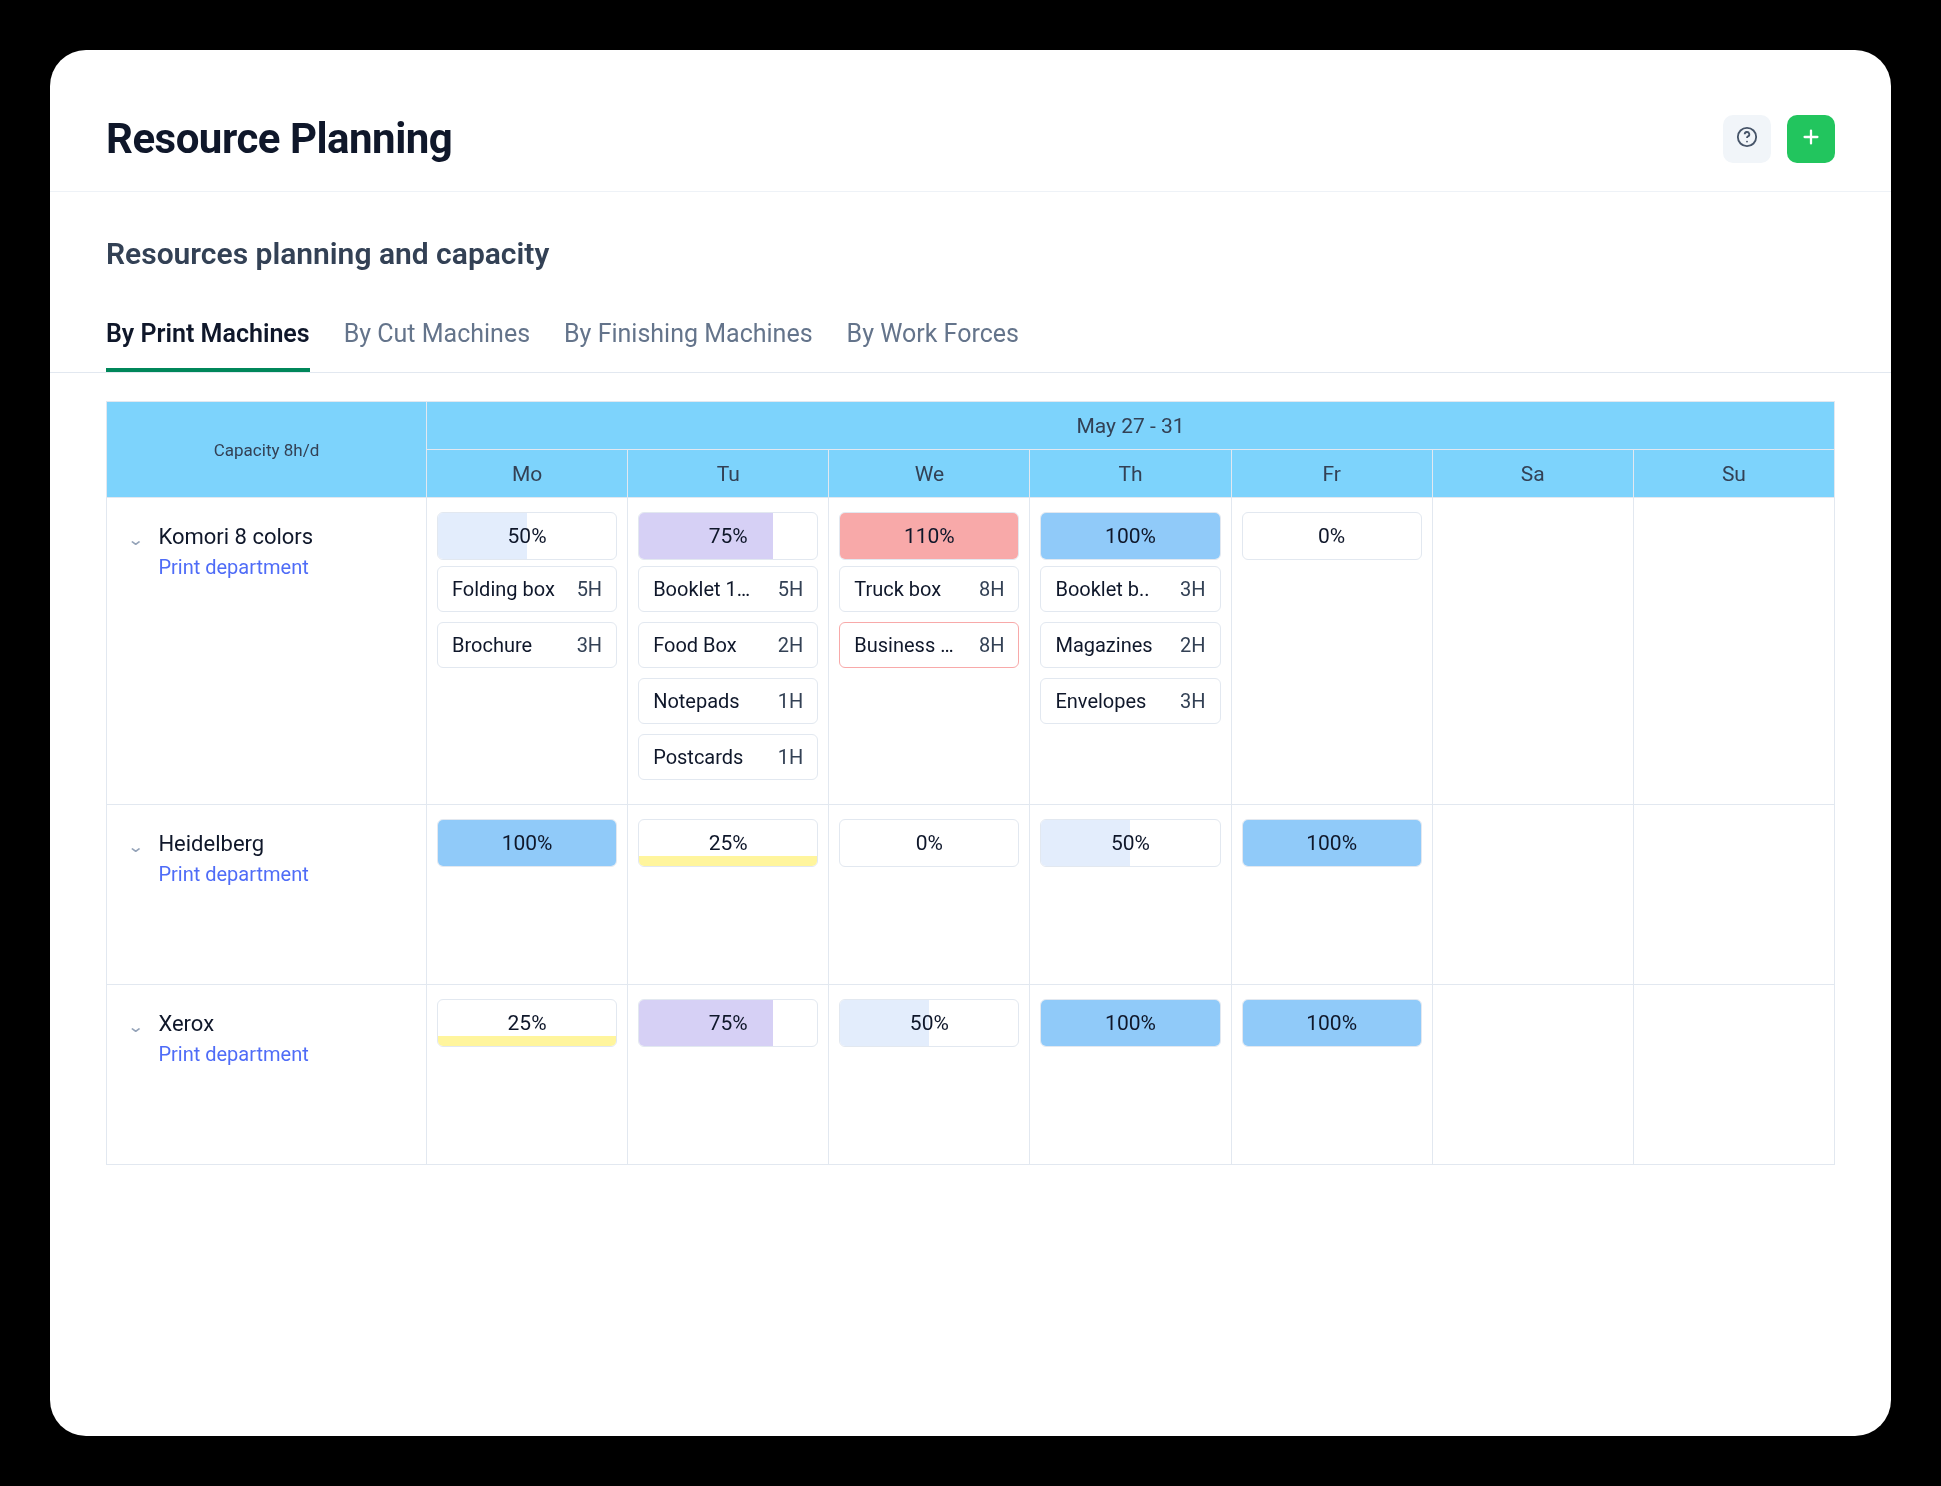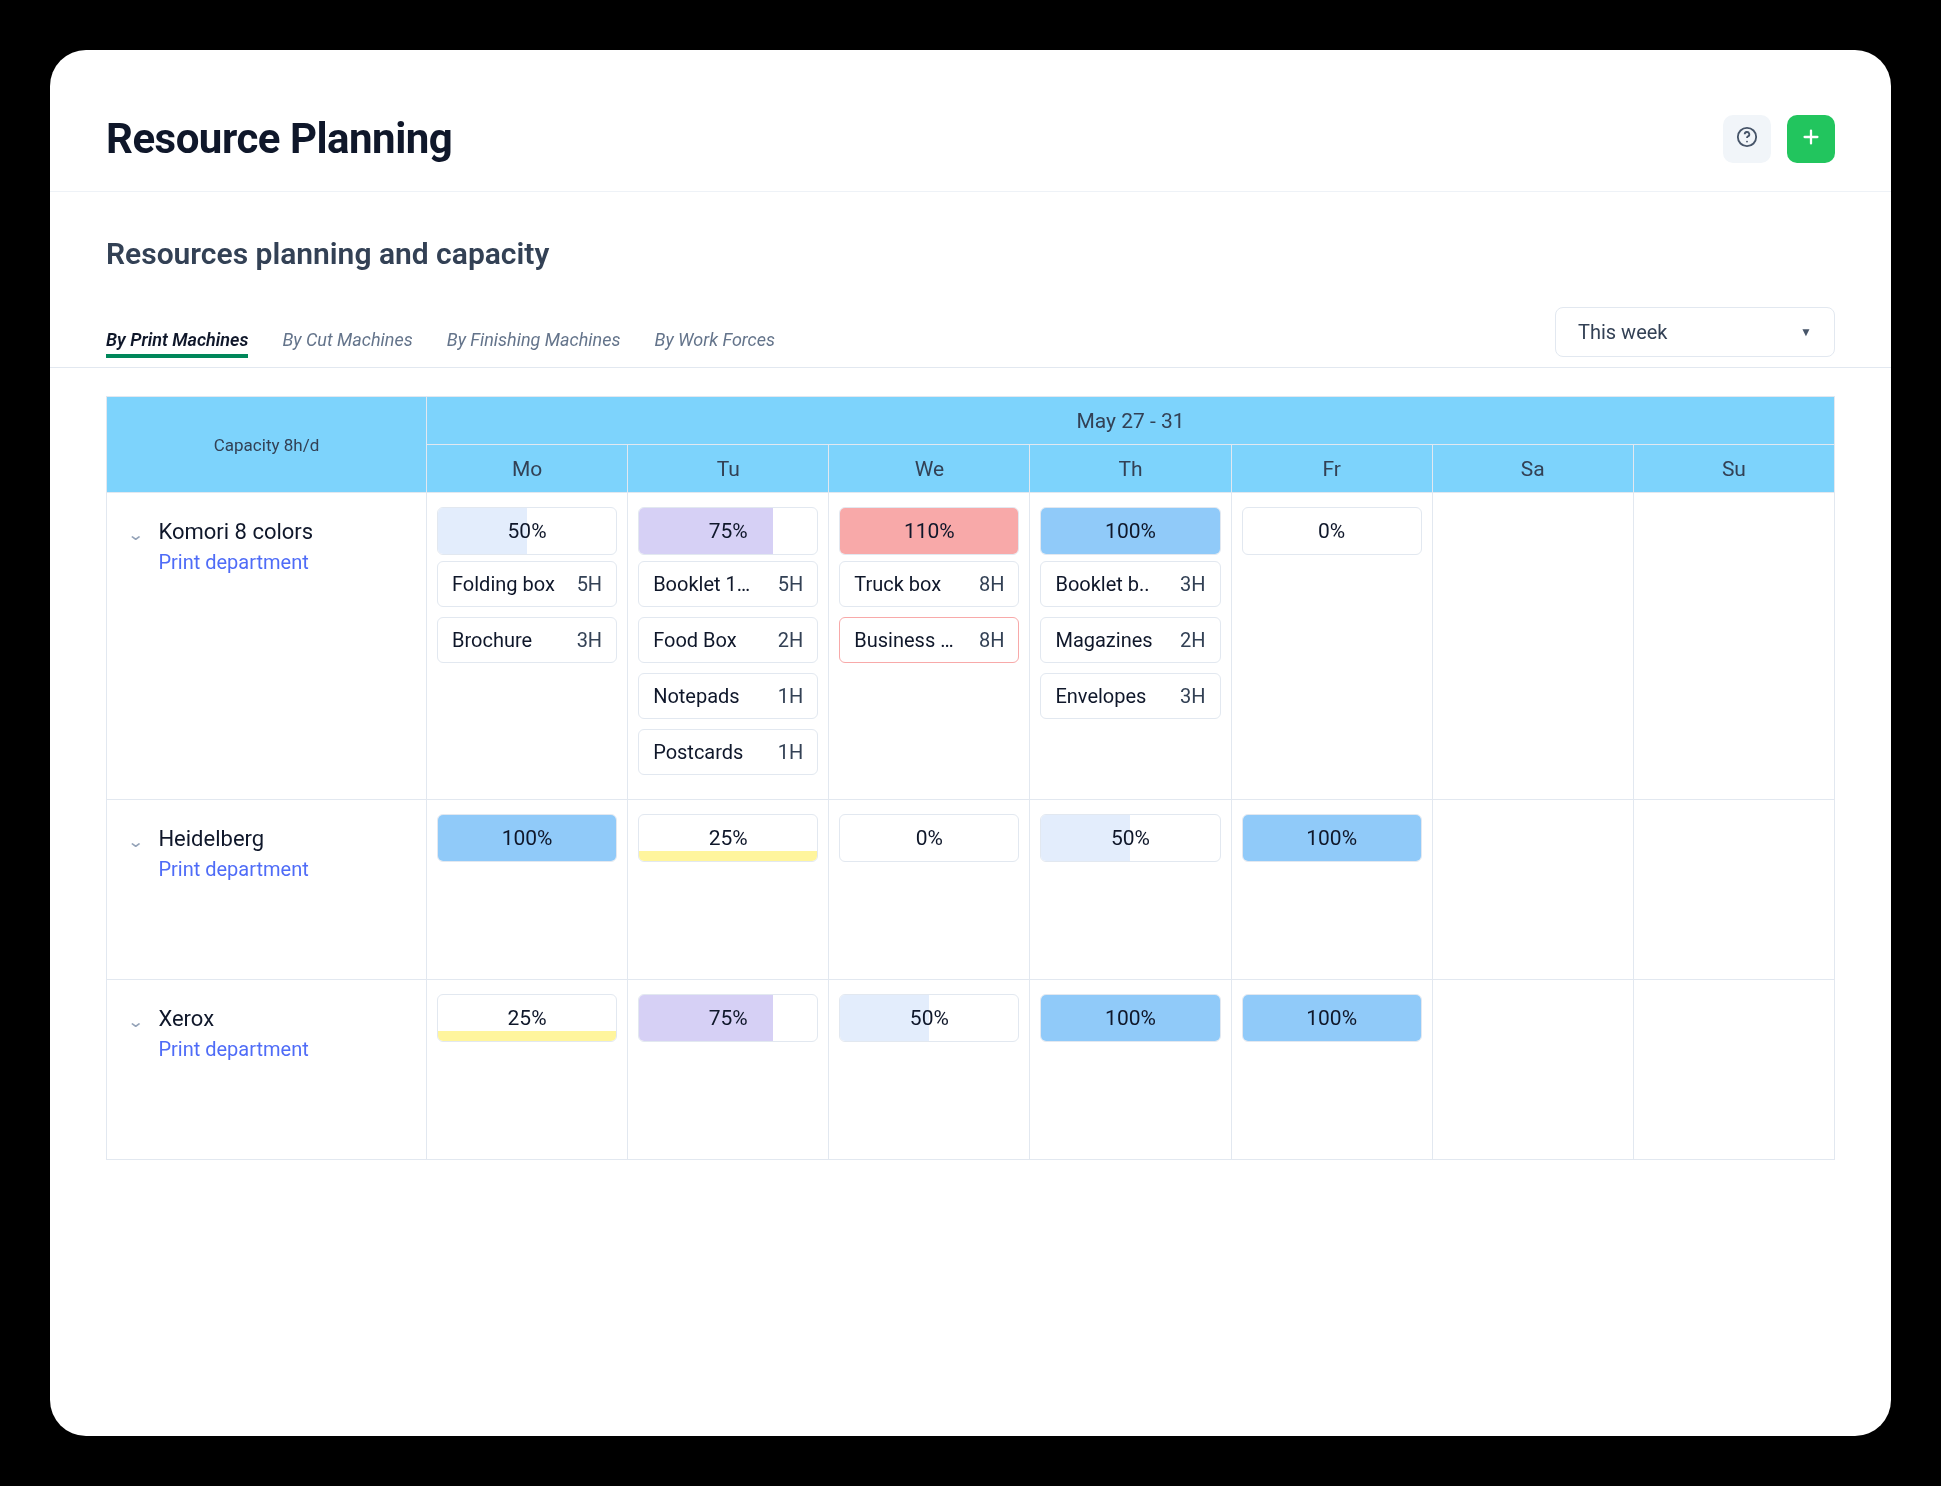--- a/index.html
+++ b/index.html
@@ -66,24 +66,24 @@
     border-top:1px solid var(--border-light);
   }
   .sub h2{margin:0;font-size:30px;font-weight:600;color:var(--text-med);}
   
   .tabs-row{
     display:flex;align-items:center;justify-content:space-between;
     padding:0 56px;border-bottom:1px solid var(--border);
   }
   .tabs{display:flex;gap:34px;}
   .tab{
-    padding:22px 0 4px 0;
-    font-size:18px;color:var(--text-muted);
+    padding:22px 0 20px 0;
+    font-size:25px;color:var(--text-muted);
     border-bottom:4px solid transparent;
-    cursor:pointer;white-space:nowrap;font-style:italic;
+    cursor:pointer;white-space:nowrap;
   }
   .tab.active{color:var(--text-dark);font-weight:600;border-bottom-color:var(--tab-active);}
   .select{
     display:flex;align-items:center;gap:24px;
     border:1px solid var(--border);border-radius:8px;
     padding:12px 22px;margin:10px 0;
     font-size:20px;color:var(--text-med);
     cursor:pointer;min-width:280px;justify-content:space-between;
   }
   .select .caret{font-size:12px;color:#475569;}
@@ -160,24 +160,20 @@
     <h2>Resources planning and capacity</h2>
   </div>
 
   <div class="tabs-row">
     <div class="tabs" id="tabs">
         <div class="tab active">By Print Machines</div>
         <div class="tab">By Cut Machines</div>
         <div class="tab">By Finishing Machines</div>
         <div class="tab">By Work Forces</div>
       </div>
-    <div class="select">
-      <span>This week</span>
-      <span class="caret">▼</span>
-    </div>
   </div>
 
   <div class="tbl-wrap">
     <table>
       <colgroup>
         <col class="c-res">
           <col class="c-day">
           <col class="c-day">
           <col class="c-day">
           <col class="c-day">

